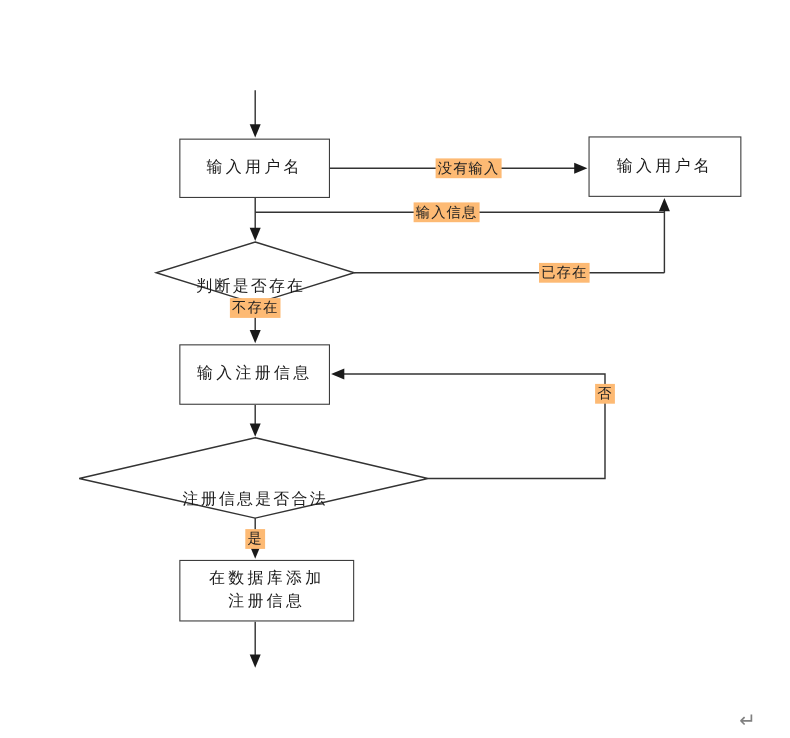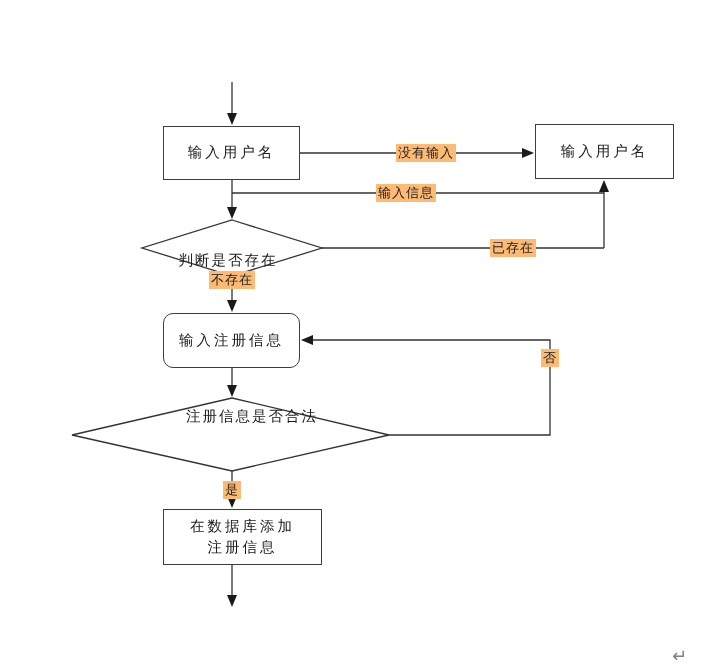--- a/index.html
+++ b/index.html
@@ -107,32 +107,32 @@
 
 
   <div class="node-rect" style="left:163px; top:126px; width:137px; height:54px;">
     <span>输入用户名</span>
   </div>
 
   <div class="node-rect" style="left:535px; top:124px; width:139px; height:55px;">
     <span>输入用户名</span>
   </div>
 
-  <div class="node-rect" style="left:163px; top:313px; width:137px; height:55px;border-radius:10px;">
+  <div class="node-rect" style="left:163px; top:313px; width:137px; height:55px;">
     <span>输入注册信息</span>
   </div>
 
   <div class="node-rect" style="left:163px; top:509px; width:159px; height:56px;">
     <span>在数据库添加
 注册信息</span>
   </div>
 
 
   <div class="diamond-label" style="left:228px; top:248px;margin-top:12px;">判断是否存在</div>
-  <div class="diamond-label" style="left:232px; top:416px;margin-left:20px;">注册信息是否合法</div>
+  <div class="diamond-label" style="left:232px; top:454px;">注册信息是否合法</div>
 
   <div class="edge-label" style="left:426px; top:153px;">没有输入</div>
   <div class="edge-label" style="left:406px; top:193px;">输入信息</div>
   <div class="edge-label" style="left:513px; top:248px;text-align:right;">已存在</div>
   <div class="edge-label" style="left:232px; top:280px;">不存在</div>
   <div class="edge-label" style="left:550px; top:358px;">否</div>
   <div class="edge-label" style="left:232px; top:490px;">是</div>
 
   <div class="paragraph-mark">↵</div>
 

